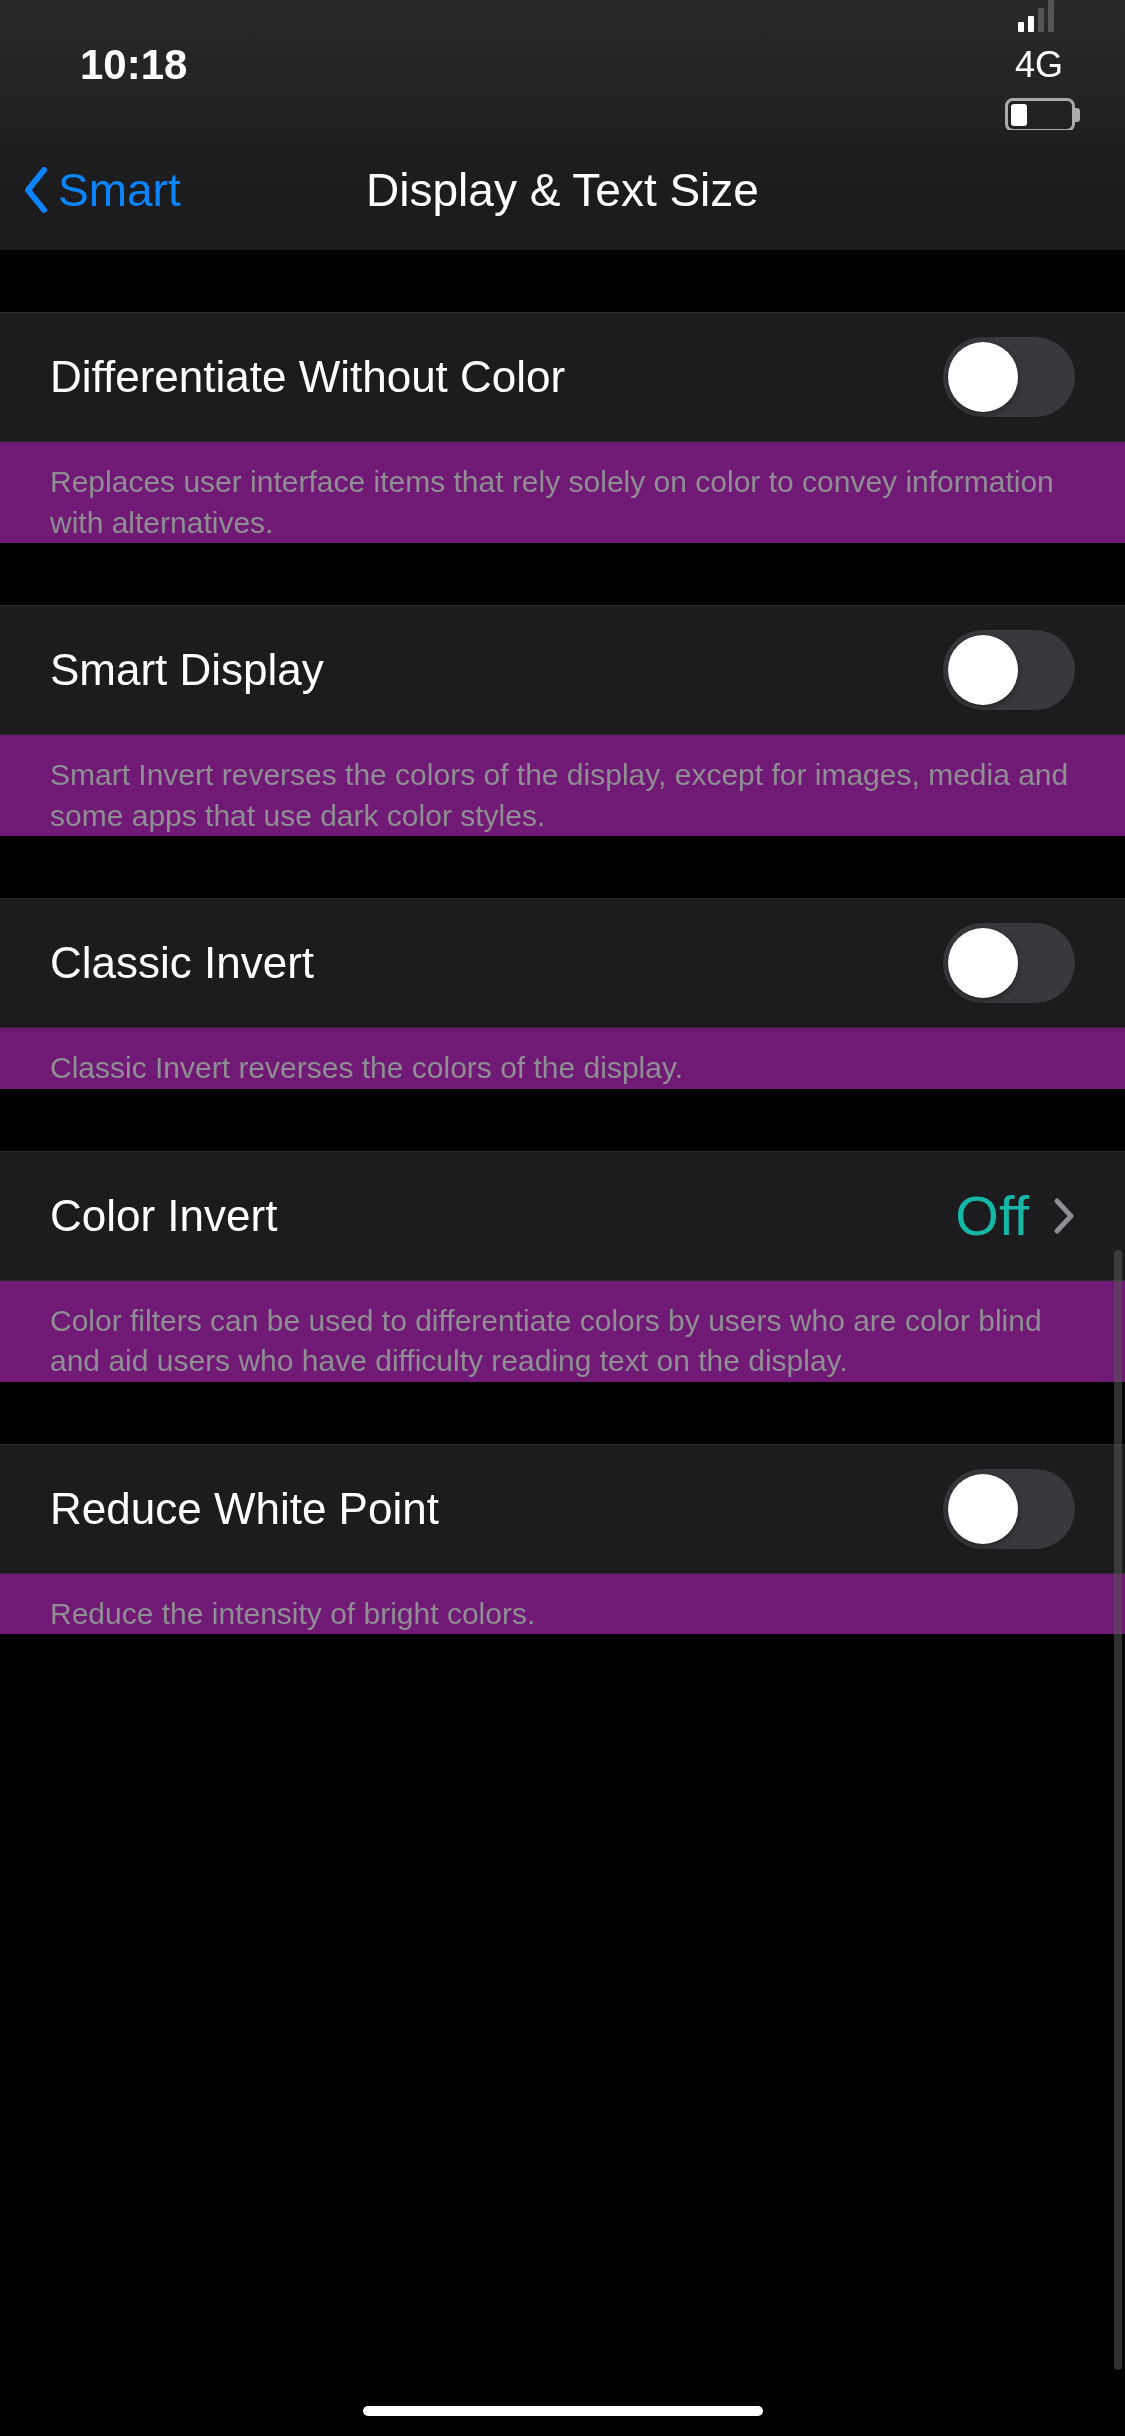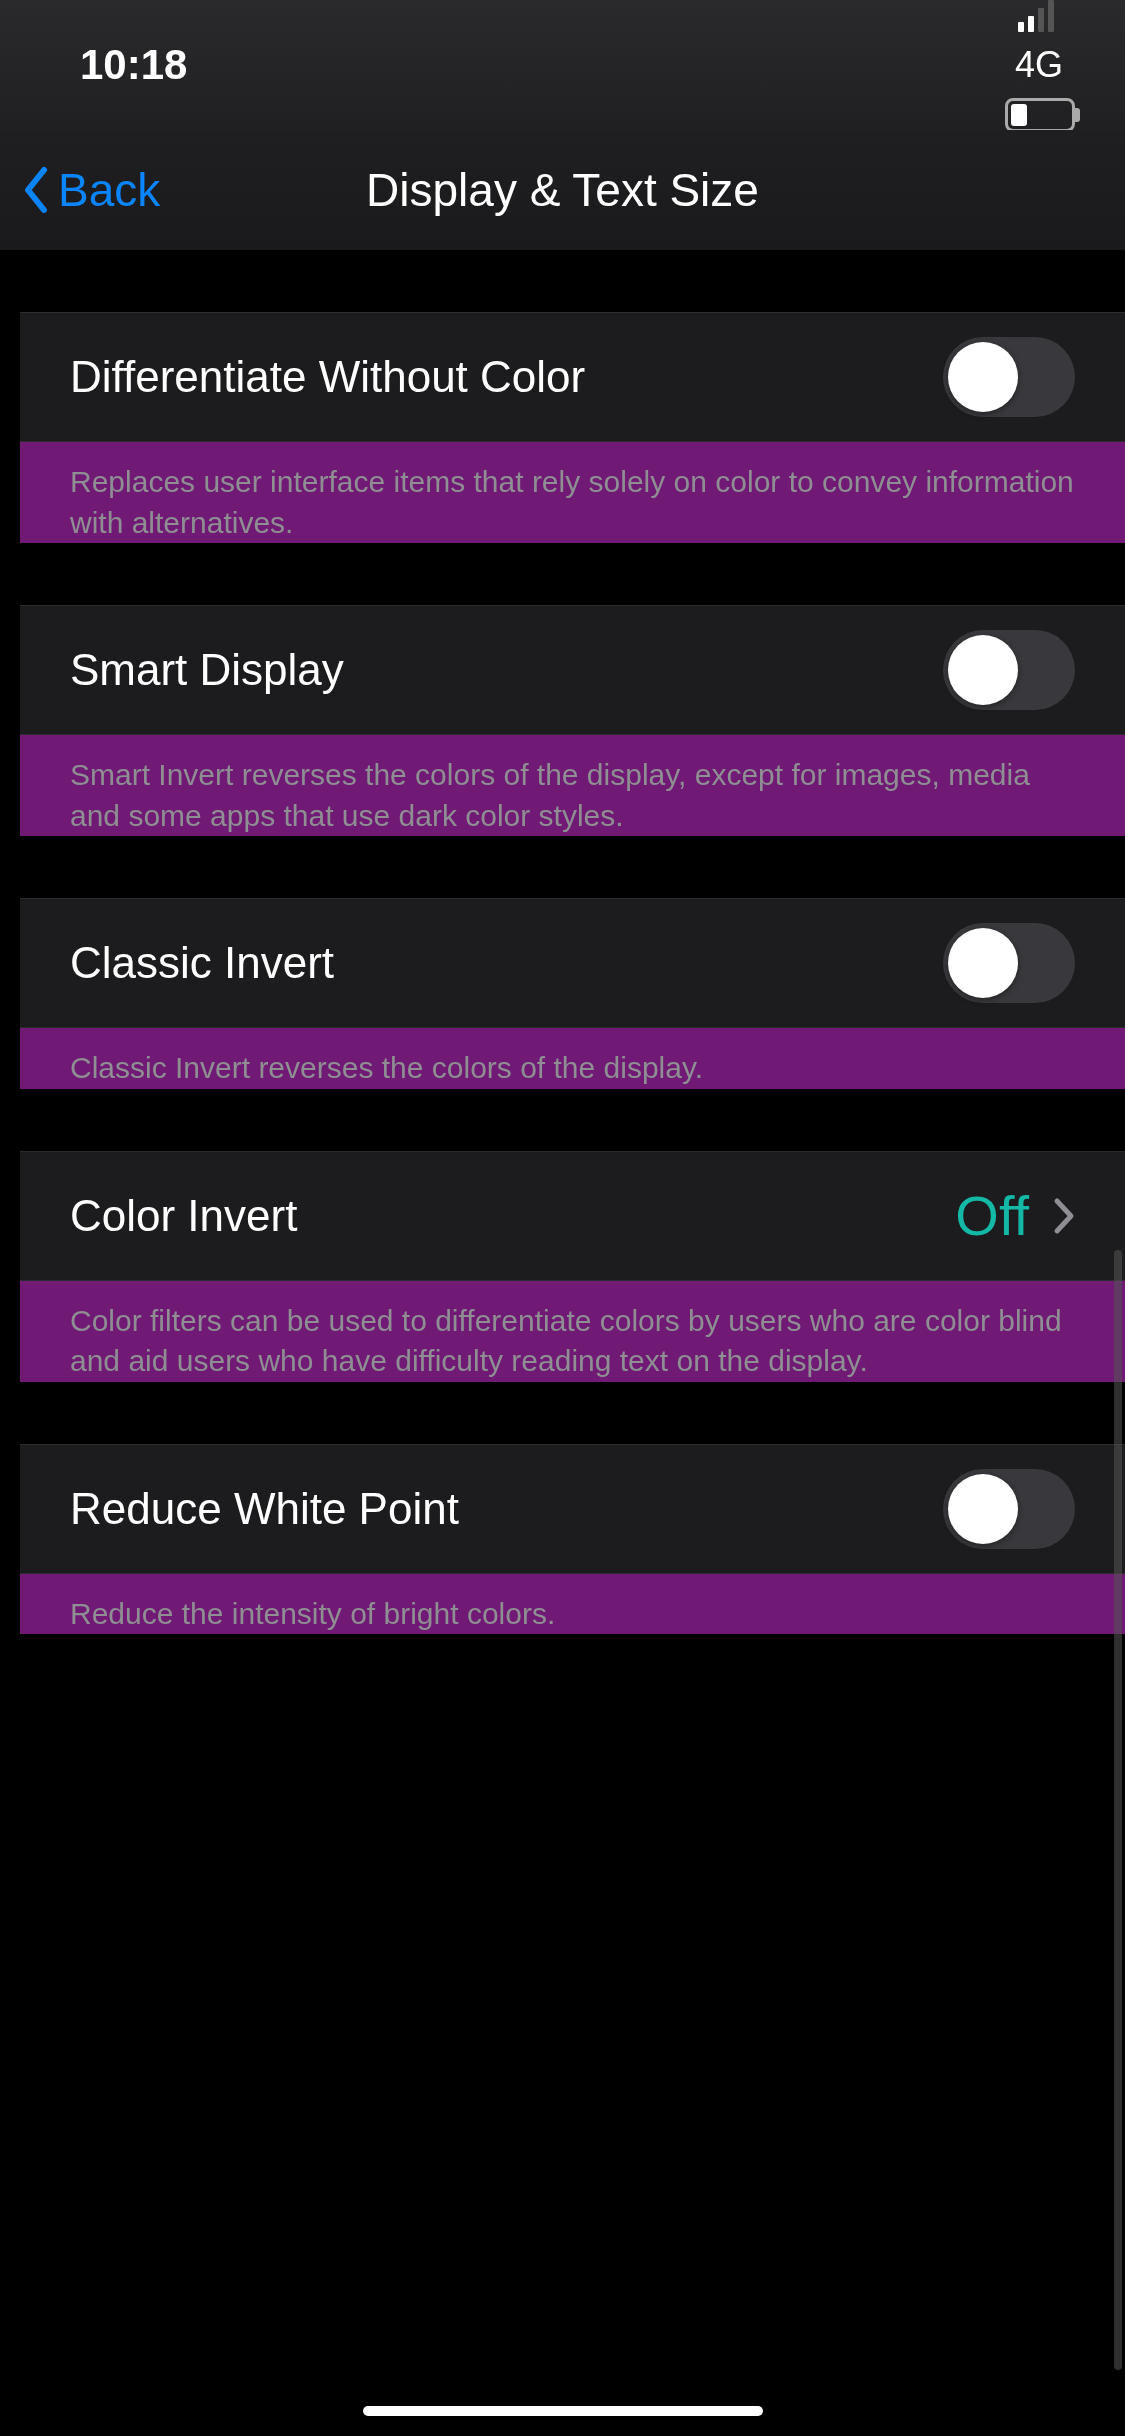--- a/index.html
+++ b/index.html
@@ -96,21 +96,21 @@
     .content {
       background:#000;
     }
     .partial-footer {
       padding: 0 50px 36px 50px;
       font-size:36px;
       color:#8e8e93;
       line-height:1.35;
       background:#000;
     }
-    .section { margin-top: 62px; margin-left: 20px; }
+    .section { margin-top: 62px; }
     .cell {
       background:#1c1c1e;
       padding: 0 50px;
       height: 130px;
       display:flex;
       align-items:center;
       justify-content:space-between;
       border-top:1px solid #2c2c2e;
       border-bottom:1px solid #2c2c2e;
     }
@@ -193,21 +193,21 @@
   </div>
 </div>
 
 <div class="nav-bar">
   <div class="back-btn">
     <span class="back-chevron">
       <svg width="30" height="48" viewBox="0 0 30 48">
           <path d="M24 4 L8 24 L24 44" stroke="#0b84ff" stroke-width="6" fill="none" stroke-linecap="round" stroke-linejoin="round"></path>
         </svg>
     </span>
-    <span>Back</span>
+    <span>Smart</span>
   </div>
   <div class="nav-title">Display &amp; Text Size</div>
 </div>
 
 <div class="content">
 
 
   <div class="section">
     <div class="cell">
       <div class="cell-label">Differentiate Without Color</div>

